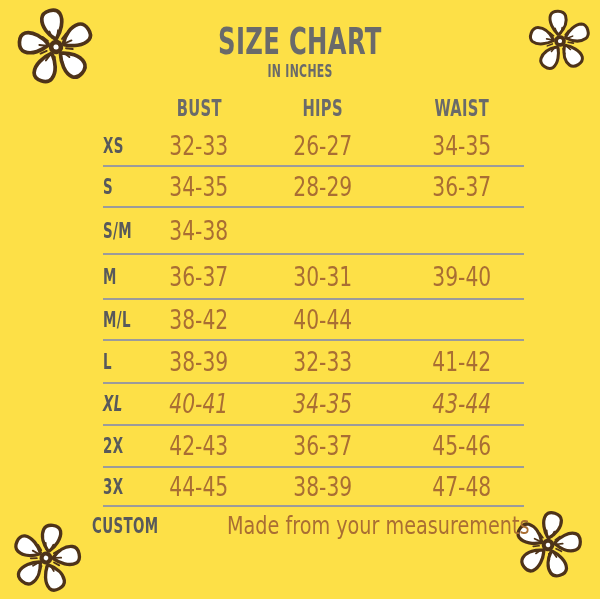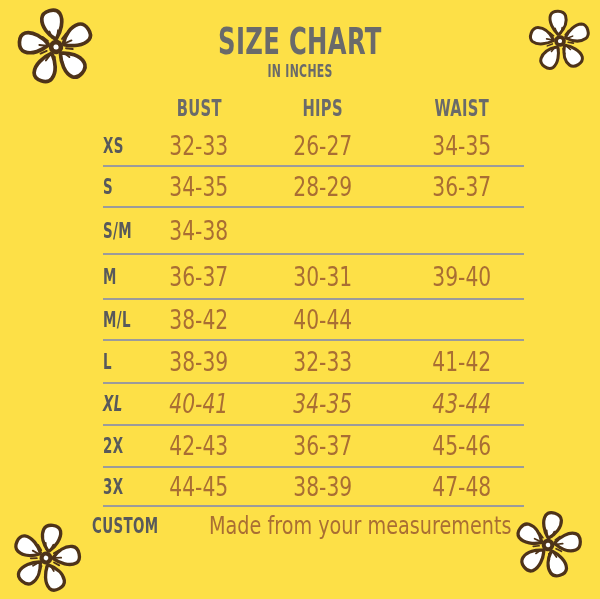--- a/index.html
+++ b/index.html
@@ -39,21 +39,21 @@
   .cell{display:flex;align-items:center;overflow:visible;}
   .label-cell{color:var(--label-gray,#58595b);font-weight:bold;font-size:21px;}
   .label-cell .cond{transform-origin:left center;}
   .head{justify-content:center;color:var(--header-gray,#6a6a6a);font-weight:bold;font-size:23px;}
   .head .cond{transform-origin:center;}
   .val{justify-content:center;color:var(--accent-brown,#a96e33);font-size:26px;}
   .val .num{display:inline-block;transform:scaleX(0.78);transform-origin:center;white-space:nowrap;}
   
   .custom-row{
     position:absolute;left:92px;top:507px;width:470px;height:38px;
-    display:flex;align-items:center;gap:13px;
+    display:flex;align-items:center;gap:31px;
   }
   .custom-label{color:var(--label-gray,#58595b);font-weight:bold;font-size:21px;}
   .custom-label .cond{transform-origin:left center;}
   .custom-text{color:var(--accent-brown,#a96e33);font-size:24px;}
   .custom-text .stretch{display:inline-block;transform:scaleX(0.8);transform-origin:left center;white-space:nowrap;}
   
   .flower{position:absolute;}
   .fl-tl{left:14px;top:5px;width:84px;height:84px;transform:rotate(-8deg);}
   .fl-tr{left:526px;top:7px;width:68px;height:68px;transform:scaleX(-1) rotate(6deg);}
   .fl-bl{left:8px;top:520px;width:76px;height:76px;transform:rotate(14deg);}

